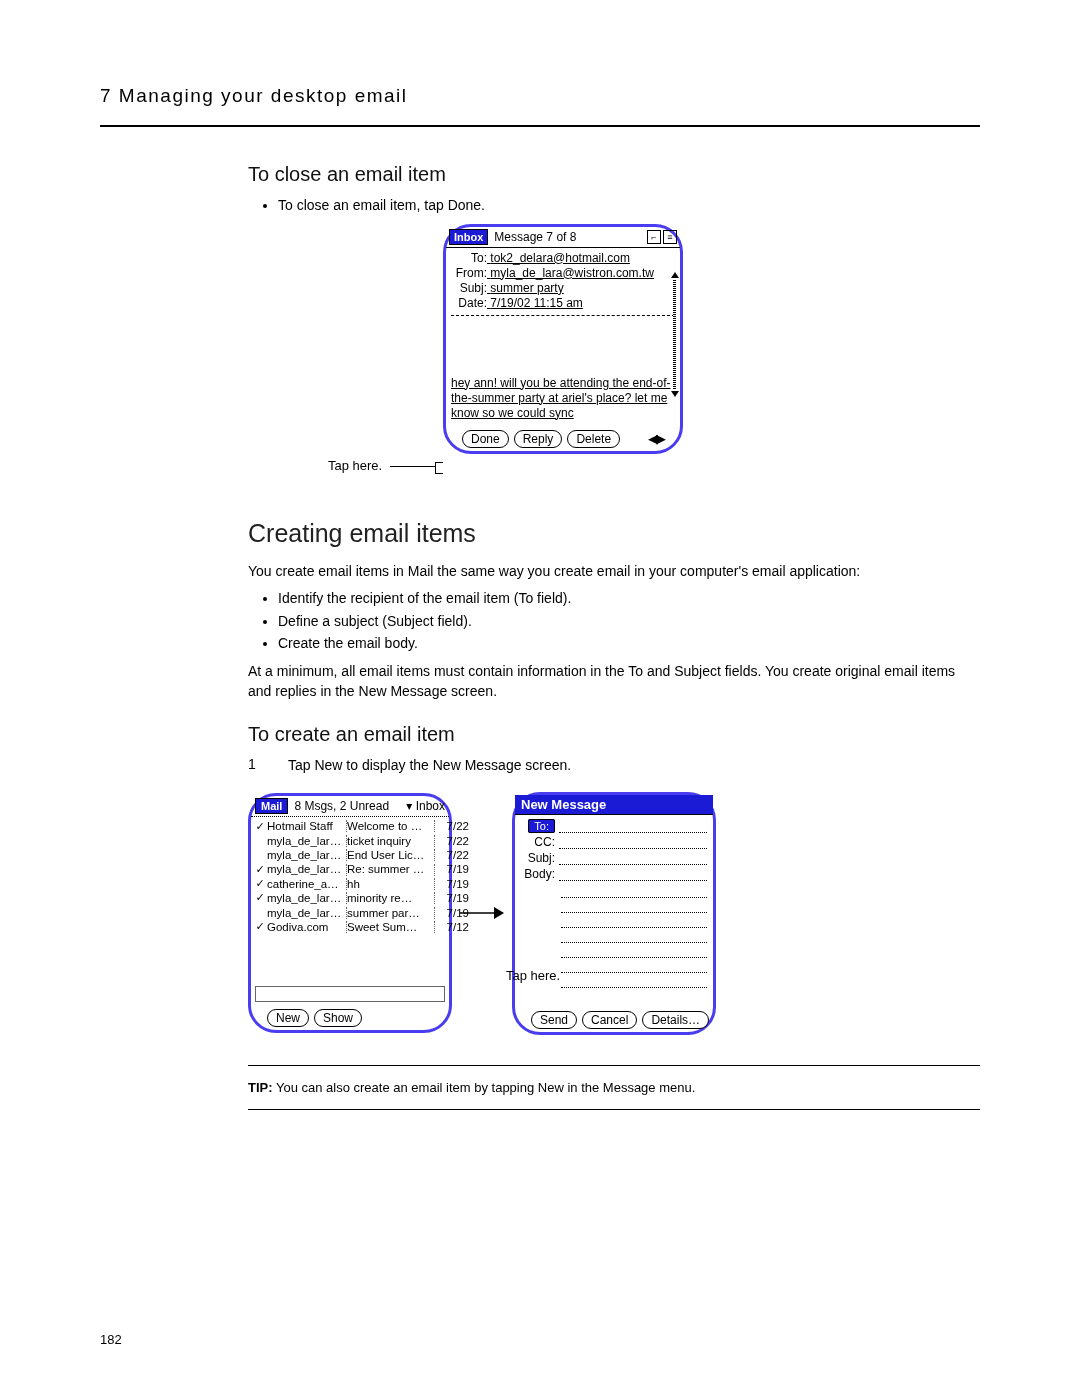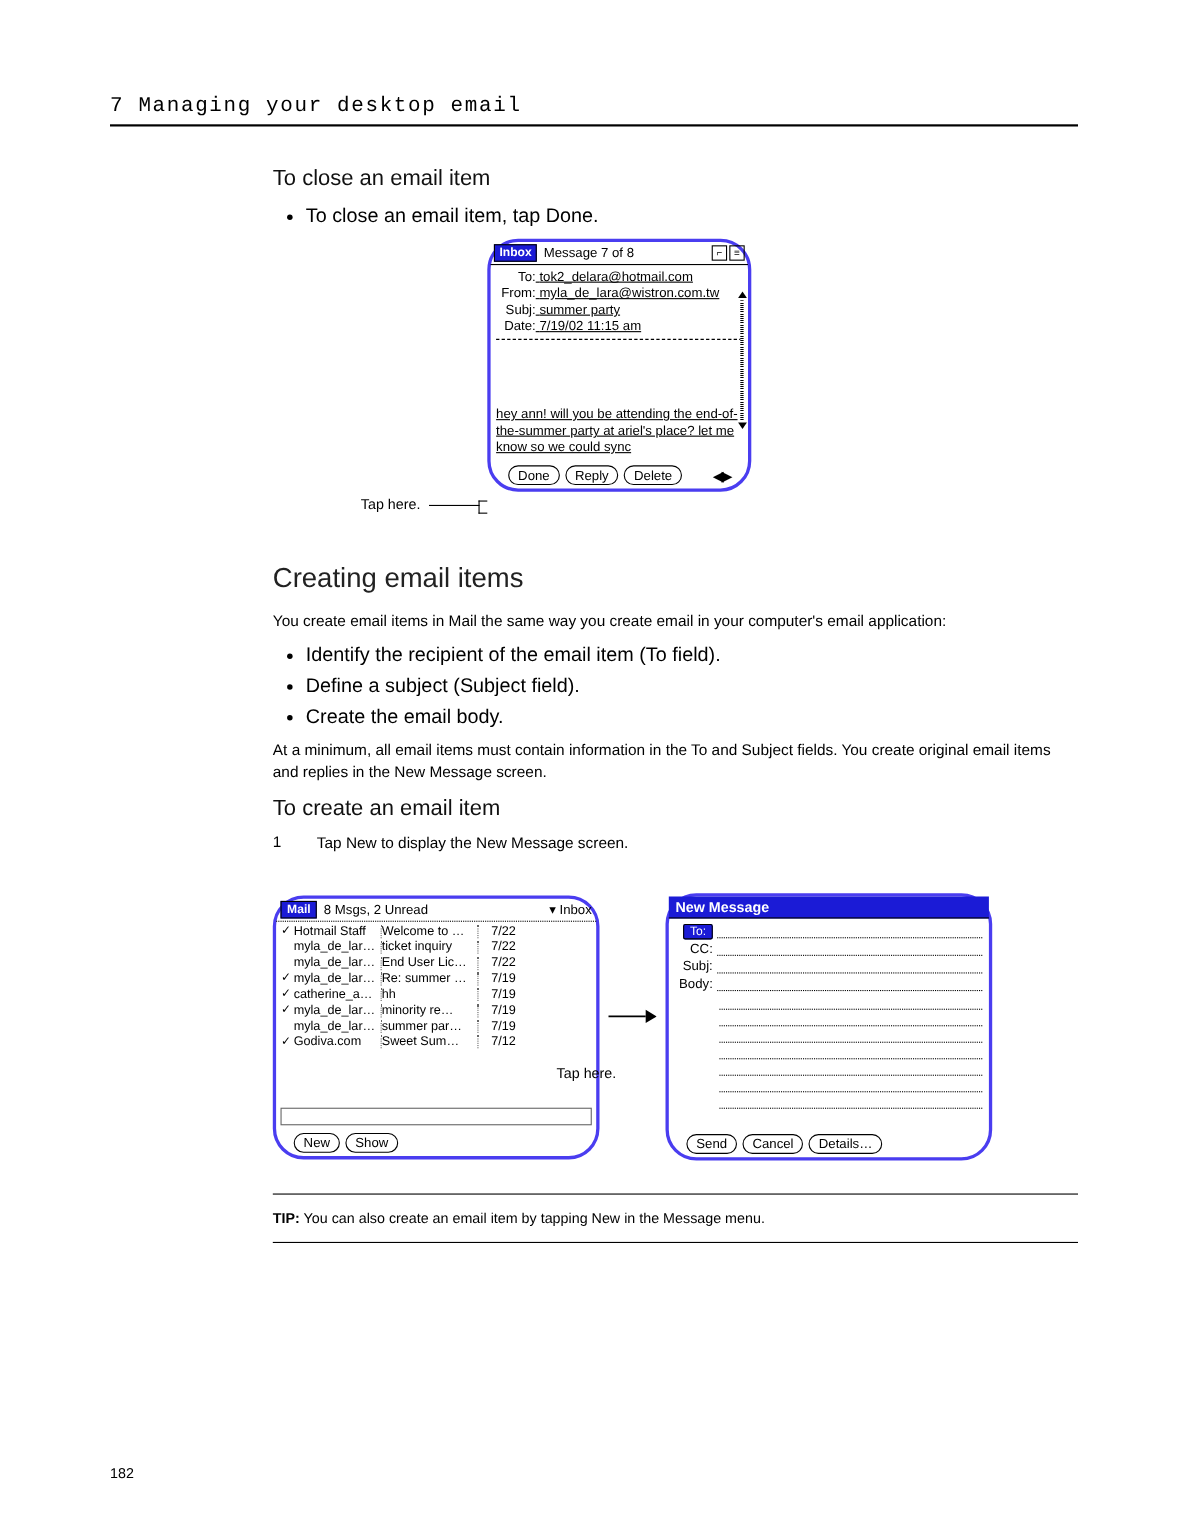--- a/index.html
+++ b/index.html
@@ -11,22 +11,21 @@
     width: 1080px;
     height: 1397px;
     position: relative;
   }
   .page {
     padding: 85px 100px 40px 100px;
   }
   .chapter-head {
     font-size: 19px;
     letter-spacing: 1.5px;
-    margin-bottom: 6px;
-    font-family: Liberation Mono, monospace;
+    margin-bottom: 18px;
   }
   .chapter-sub {
     font-style: italic;
     font-size: 17px;
     margin-bottom: 6px;
   }
   hr.rule {
     border: none;
     border-top: 2px solid #000;
     margin: 0 0 36px 0;
@@ -50,21 +49,21 @@
     margin: 30px 0 14px 0;
     font-weight: normal;
     color: #222;
   }
   ul.bullets {
     margin: 0 0 8px 0;
     padding-left: 30px;
   }
   ul.bullets li {
     margin-bottom: 3px;
-    font-size: 18px;
+    font-size: 14px;
     line-height: 1.4;
   }
   p.body {
     font-size: 14px;
     line-height: 1.4;
     margin: 0 0 8px 0;
   }
   .step-row {
     display: flex;
     gap: 20px;
@@ -200,21 +199,21 @@
     content:''; position:absolute; right:-2px; top:-4px; width:1px; height:14px;
   }
   .bracket{
     position:absolute; right:-7px; top:-4px; width:7px; height:10px;
     border:1px solid #000; border-right:none;
   }
 
   .fig2 {
     display:flex; align-items:center; gap:0; margin-top:10px; position:relative;
   }
-  .fig2 .pane.small{width:297px;margin-top:20px;}
+  .fig2 .pane.small{width:204px;}
   .arrow-between{
     width:60px; display:flex; align-items:center; justify-content:center;
   }
   .arrow-between svg{width:44px;height:16px;}
   .fig2 .callout2{
     position:absolute; left:258px; top:176px; font-size:13px;
   }
   .tipline{font-size:13px;}
   .tipline .tl{font-weight:bold;}
   .pagenum{
@@ -279,21 +278,21 @@
 
     <div class="h-main">Creating email items</div>
     <p class="body">You create email items in Mail the same way you create email in your computer's email application:</p>
     <ul class="bullets">
       <li>Identify the recipient of the email item (To field).</li>
       <li>Define a subject (Subject field).</li>
       <li>Create the email body.</li>
     </ul>
     <p class="body">At a minimum, all email items must contain information in the To and Subject fields. You create original email items and replies in the New Message screen.</p>
 
-    <div class="h-section" style="margin-top:12px;">To create an email item</div>
+    <div class="h-section" style="margin-top:22px;">To create an email item</div>
     <div class="step-row">
       <div class="step-num">1</div>
       <div class="step-text">Tap New to display the New Message screen.</div>
     </div>
 
     <div class="fig2">
 
       <div class="pane small">
         <div class="mail-titlebar">
           <span class="mail-badge">Mail</span>

